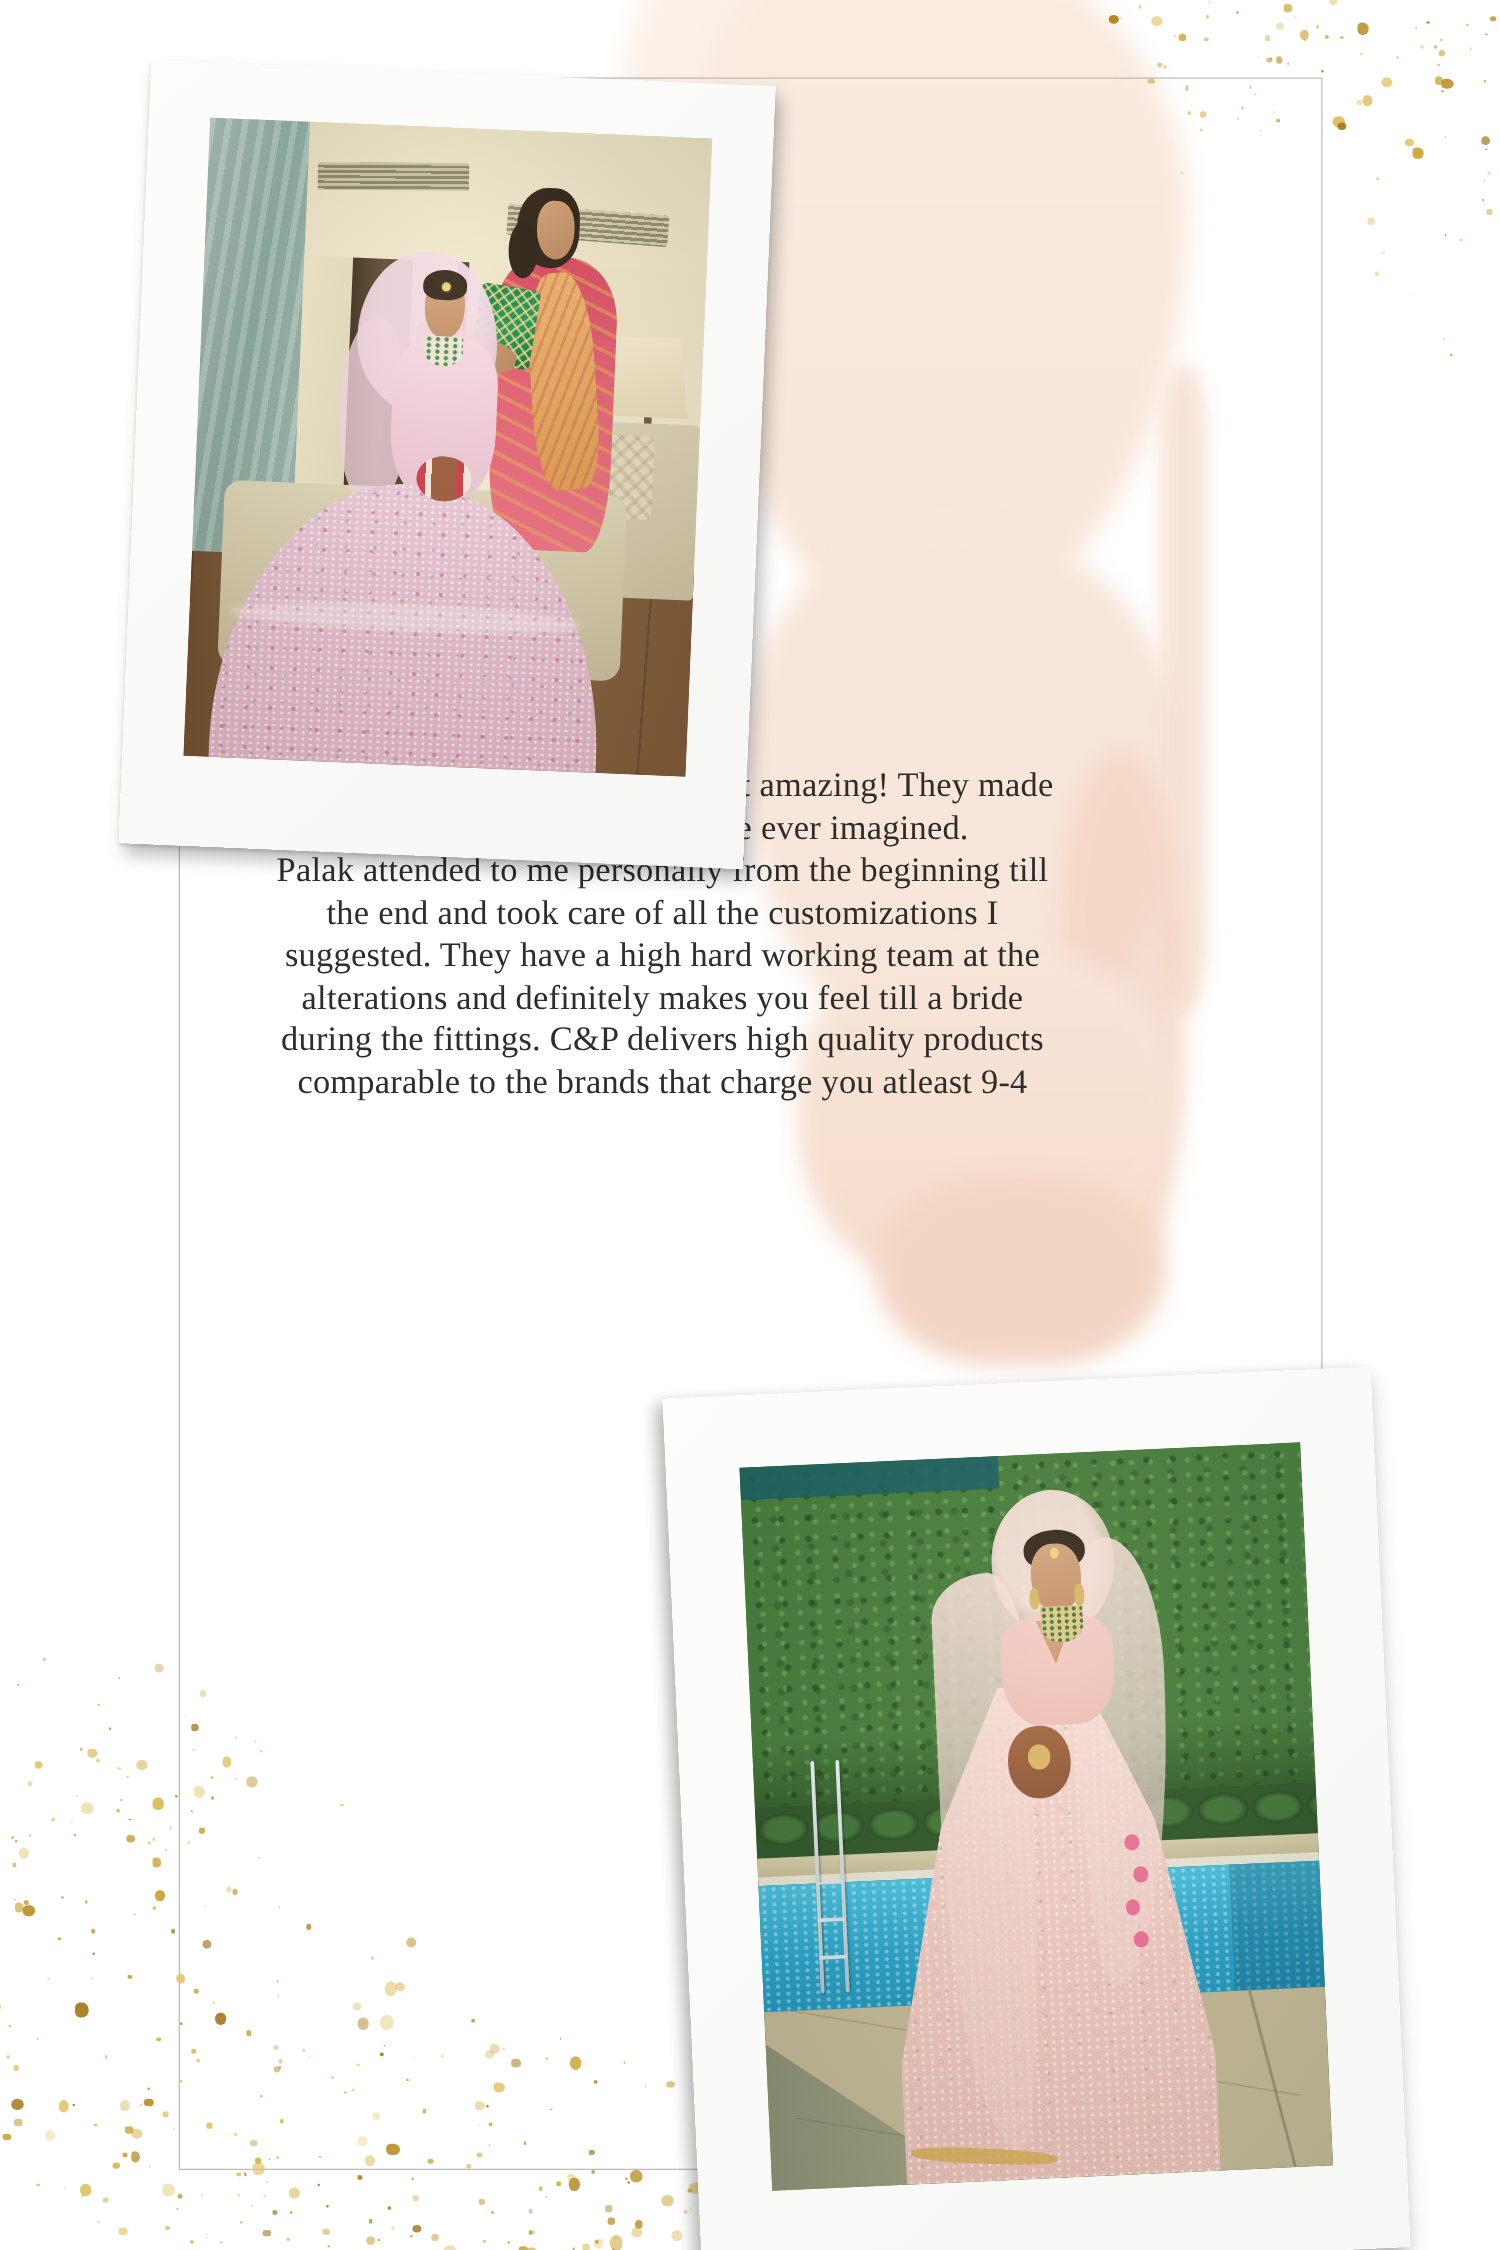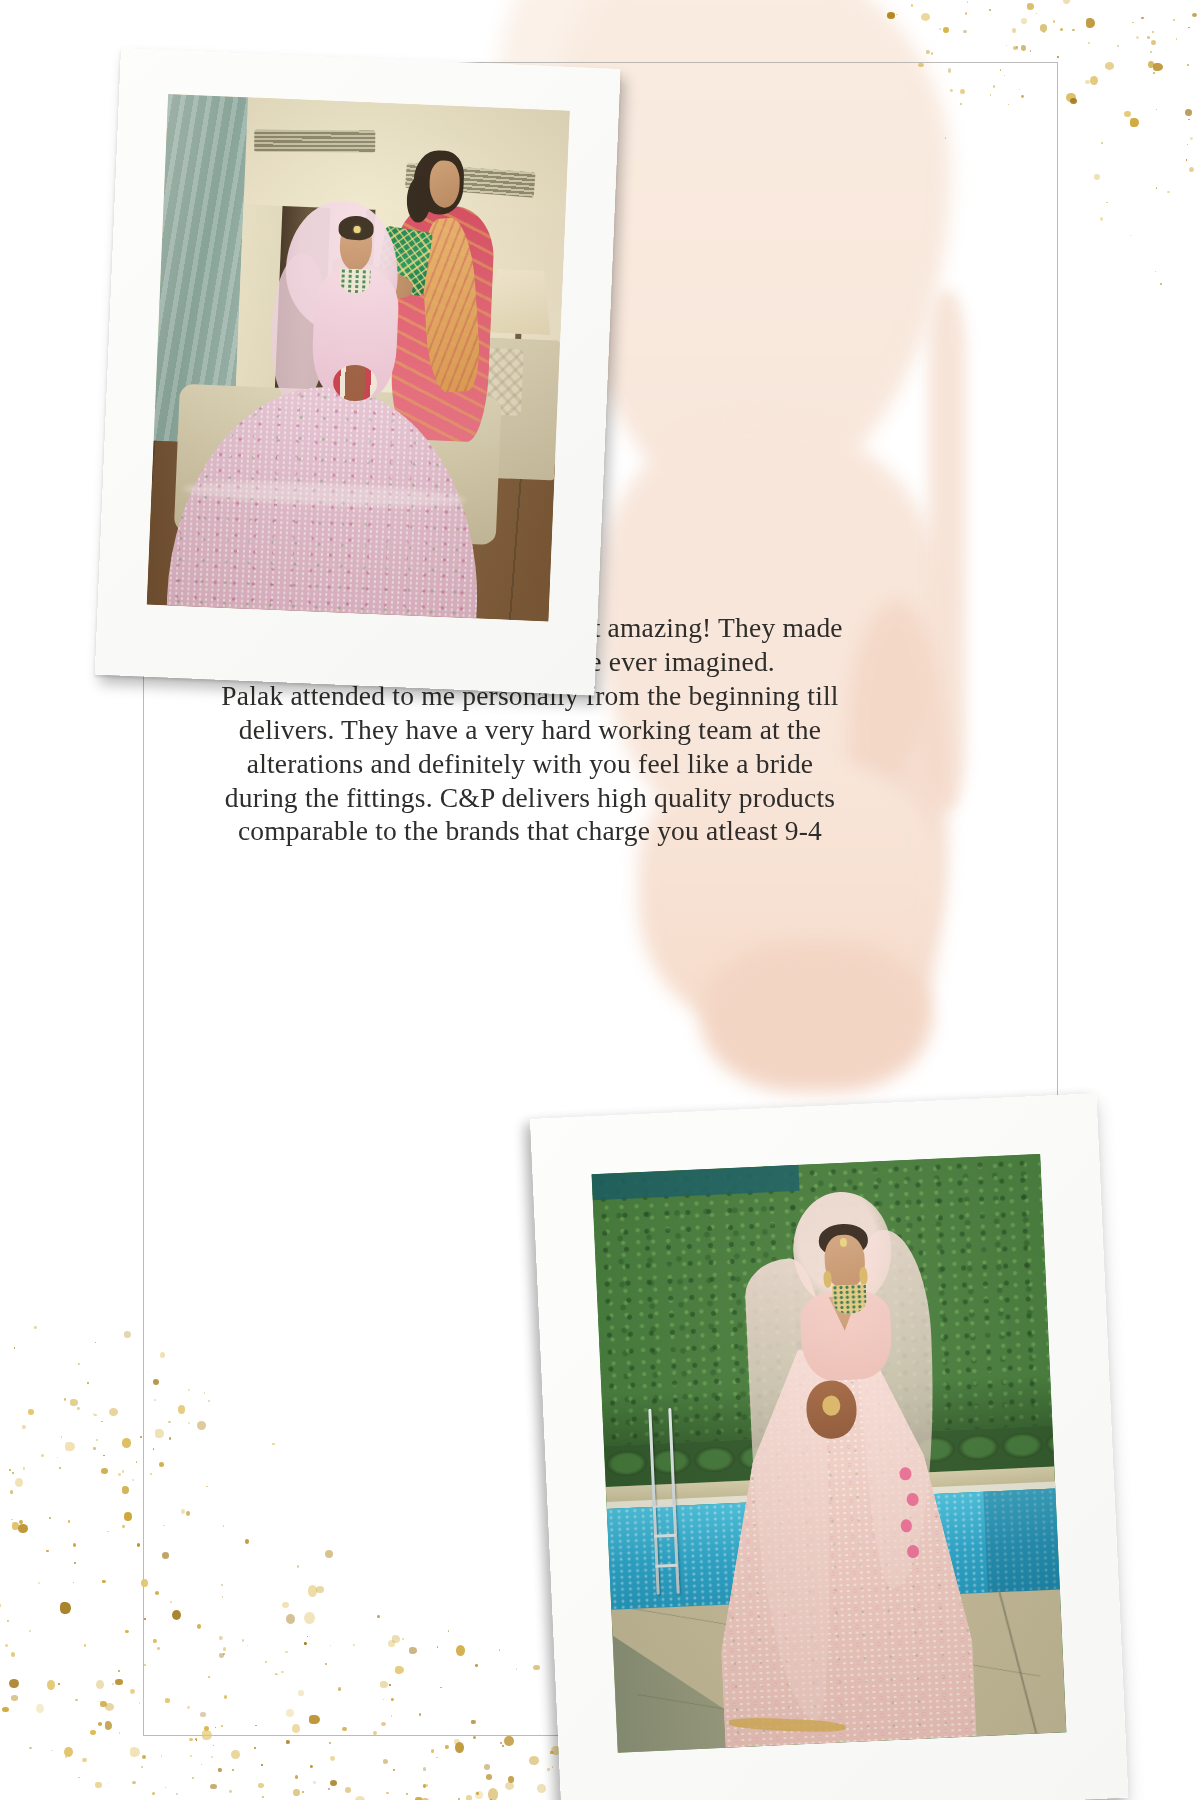--- a/index.html
+++ b/index.html
@@ -596,22 +596,23 @@
       <div class="s1-tikka"></div>
       <div class="s1-bneck"></div>
       <div class="s1-grade"></div>
     </div>
   </div>
 
   <div class="quote">
     <span>My experience with C&amp;P was just amazing! They made</span>
     <span>me the best outfit I could’ve ever imagined.</span>
     <span>Palak attended to me personally from the beginning till</span>
-    <span>delivers. They have a very hard working team at the</span>
-    <span>alterations and definitely with you feel like a bride</span>
+    <span>the end and took care of all the customizations I</span>
+    <span>suggested. They have a high hard working team at the</span>
+    <span>alterations and definitely makes you feel till a bride</span>
     <span>during the fittings. C&amp;P delivers high quality products</span>
     <span>comparable to the brands that charge you atleast 9-4</span>
   </div>
 
   <div class="polaroid p-bottom">
     <div class="photo" aria-label="Bride in a blush pink lehenga and sheer veil standing beside a turquoise swimming pool in front of a tall green hedge">
       <div class="s2-hedge"></div>
       <div class="s2-teal"></div>
       <div class="s2-hedgeshade"></div>
       <div class="s2-shrubs"></div>

